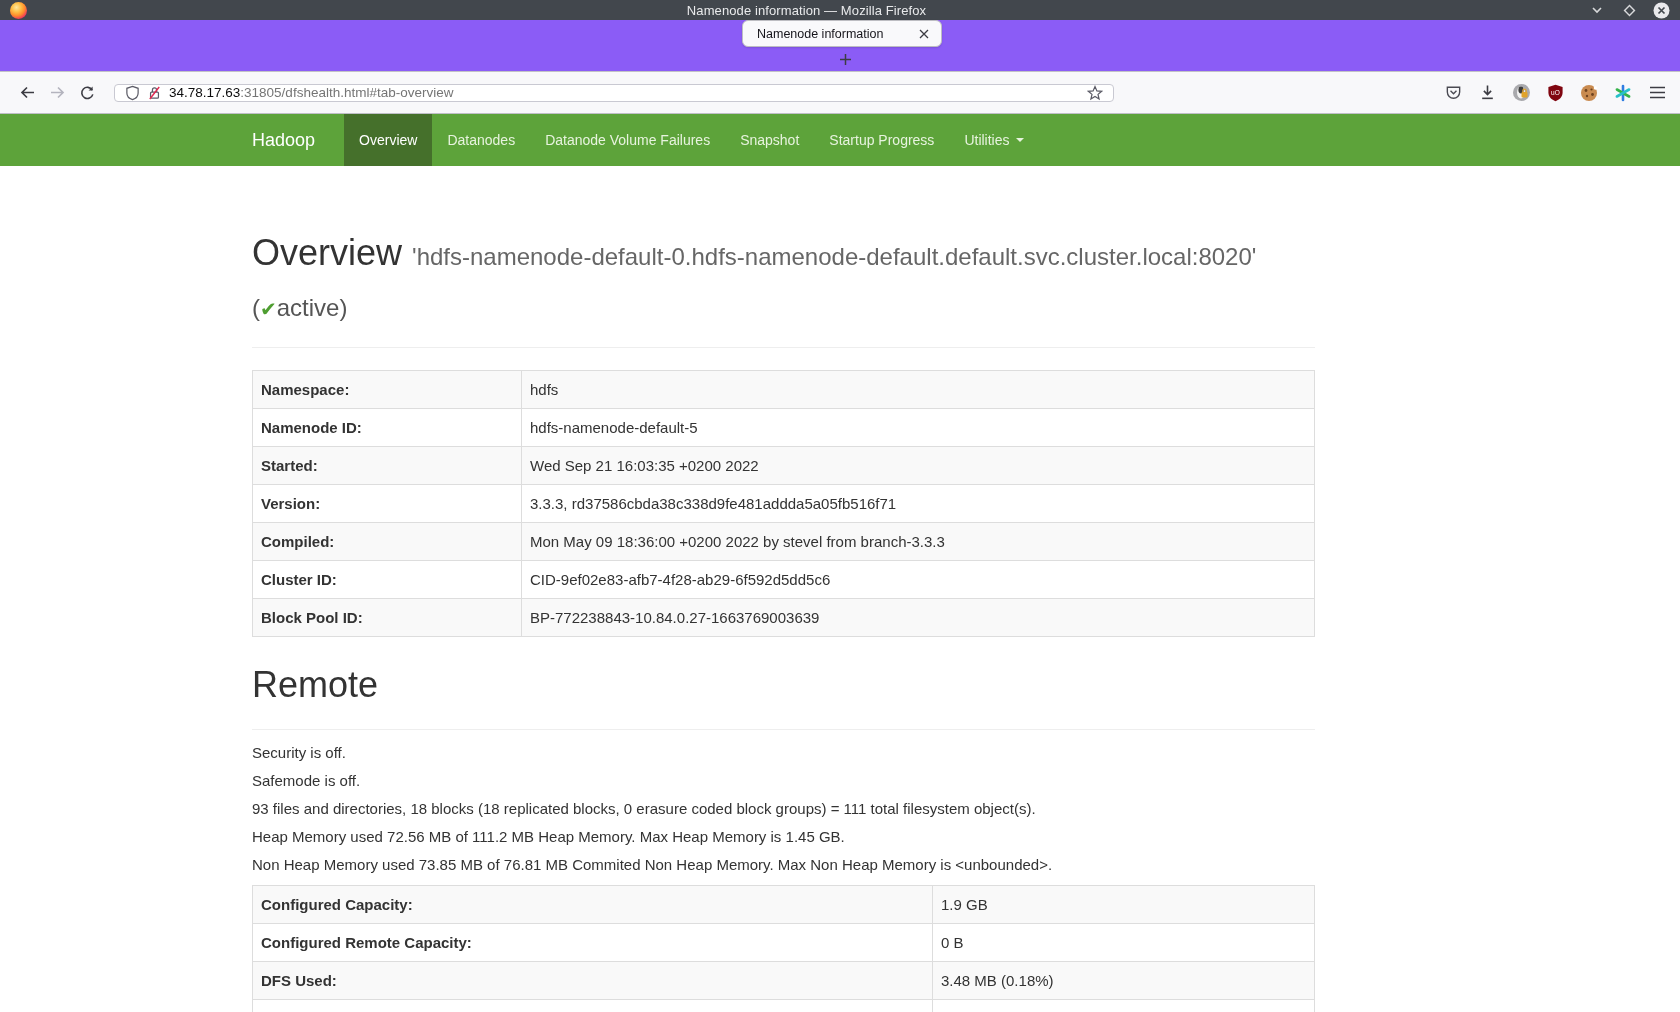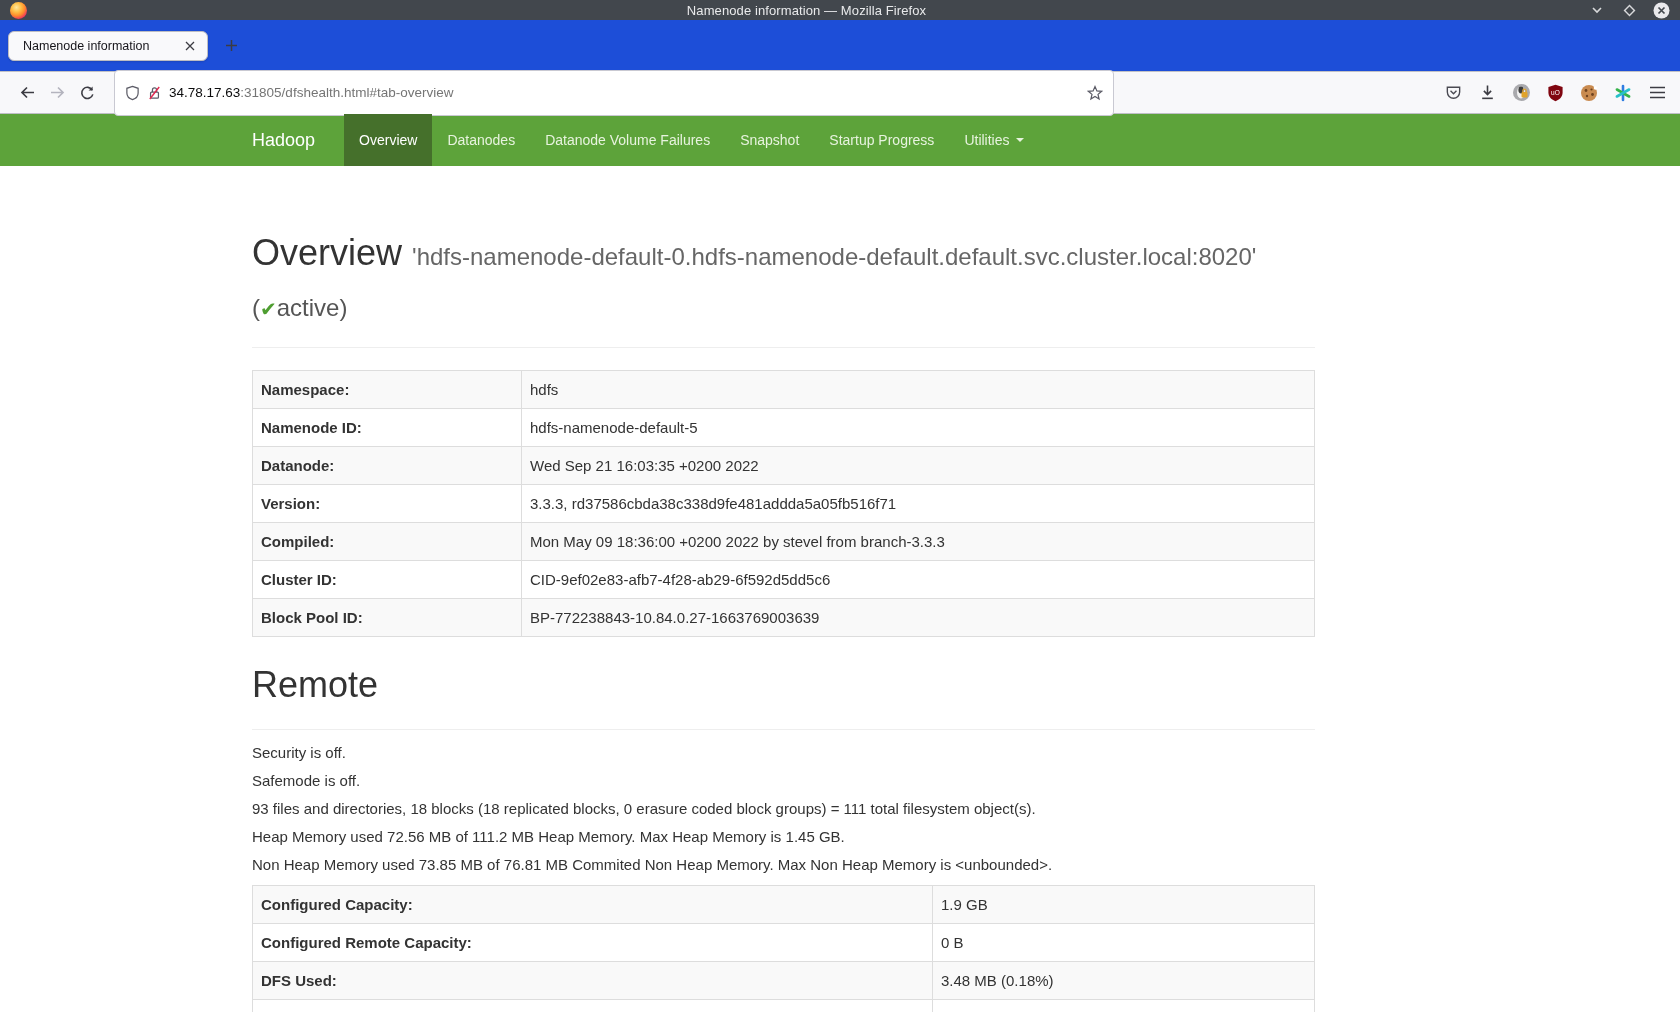--- a/index.html
+++ b/index.html
@@ -11,39 +11,39 @@
     padding:0 10px; color:#e9eaec; }
   .ff-logo { width:17px; height:17px; border-radius:50%;
     background:radial-gradient(circle at 38% 32%, #ffe8a0 0%, #ffc24a 28%, #ff8f2b 52%, #ef2c61 78%, #a0006e 100%);
     margin-right:8px; }
   .titlebar .title { flex:1; text-align:center; font-size:13px; letter-spacing:.1px; }
   .win-controls { display:flex; align-items:center; gap:14px; margin-left:10px; }
   .win-controls span { display:inline-flex; width:18px; height:18px;
     align-items:center; justify-content:center; cursor:default; }
 
   
-  .tabstrip { height:52px; background:#1d4ed8; display:flex; align-items:center;
-    padding:0 4px; border-bottom:1px solid #c2c2c6; }
+  .tabstrip { height:52px; background:#8b5cf6; display:flex; align-items:center;
+    padding:0 4px; border-bottom:1px solid #c2c2c6;flex-direction:column; }
   .tab { width:200px; height:30px; background:#f9f9fb; border:1px solid #bdbdc2;
     border-radius:6px; display:flex; align-items:center; padding:0 8px 0 14px;
     box-shadow:0 1px 2px rgba(0,0,0,.12); margin-left:4px; }
   .tab-title { flex:1; font-size:12.5px; color:#15141a; white-space:nowrap;
     overflow:hidden; }
   .tab-close { width:18px; height:18px; display:flex; align-items:center;
     justify-content:center; border-radius:3px; }
   .newtab { width:26px; height:26px; margin-left:10px; display:flex;
     align-items:center; justify-content:center; border-radius:4px; }
 
   
   .toolbar { height:42px; background:#f8f8fa; border-bottom:1px solid #bfbfc6;
     display:flex; align-items:center; padding:0 12px; }
   .navbtn { width:30px; height:30px; display:flex; align-items:center;
     justify-content:center; border-radius:4px; font-size:17px; color:#3c3c43; }
   .navbtn.disabled { color:#b4b4be; }
-  .urlbar { width:1000px; height:46px; background:#fff; border:1px solid #c9c9d2;
+  .urlbar { width:1000px; height:18px; background:#fff; border:1px solid #c9c9d2;
     border-radius:4px; margin-left:12px; display:flex; align-items:center;
     padding:0 10px; gap:7px; }
   .url { flex:1; font-size:13.5px; color:#15141a; white-space:nowrap; overflow:hidden; }
   .url .host { color:#0c0c0d; }
   .url .rest { color:#757575; }
   .tool-icons { margin-left:auto; display:flex; align-items:center; gap:12px; }
   .tool-icons span { width:22px; height:22px; display:flex; align-items:center;
     justify-content:center; }
 
   
@@ -254,21 +254,21 @@
     <tbody>
       <tr>
           <td class="label">Namespace:</td>
           <td>hdfs</td>
         </tr>
       <tr>
           <td class="label">Namenode ID:</td>
           <td>hdfs-namenode-default-5</td>
         </tr>
       <tr>
-          <td class="label">Datanode:</td>
+          <td class="label">Started:</td>
           <td>Wed Sep 21 16:03:35 +0200 2022</td>
         </tr>
       <tr>
           <td class="label">Version:</td>
           <td>3.3.3, rd37586cbda38c338d9fe481addda5a05fb516f71</td>
         </tr>
       <tr>
           <td class="label">Compiled:</td>
           <td>Mon May 09 18:36:00 +0200 2022 by stevel from branch-3.3.3</td>
         </tr>

